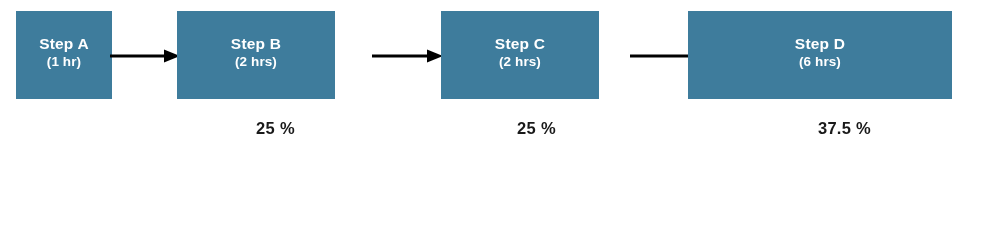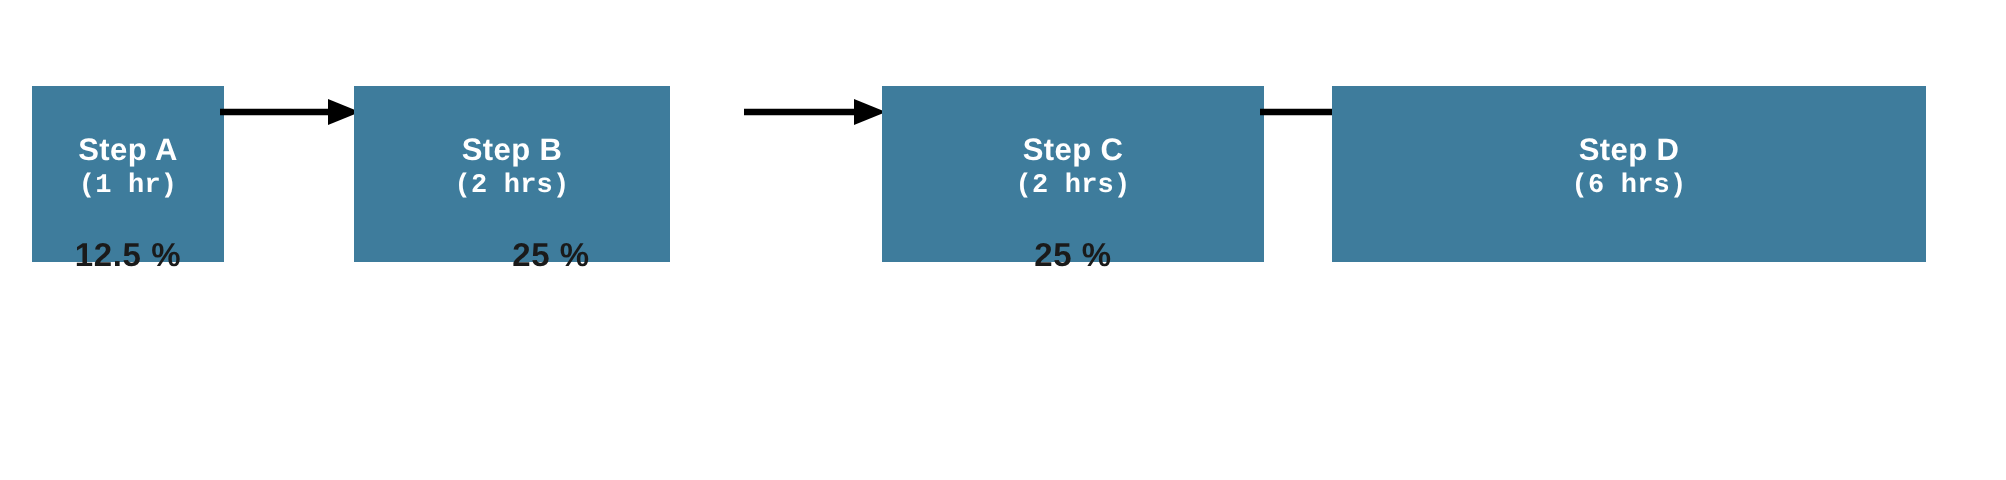--- a/index.html
+++ b/index.html
@@ -24,42 +24,40 @@
     top: 11px;
     height: 88px;
     background: #3e7c9c;
     display: flex;
     flex-direction: column;
     align-items: center;
     justify-content: center;
     box-sizing: border-box;
     color: #ffffff;
     user-select: none;
-    margin-top: 32px;
   }
   .step-inner {
     text-align: center;
     line-height: 1.12;
     transform: translateY(-3px);
   }
   .step-title {
     display: block;
     font-size: 15.5px;
     font-weight: 700;
     letter-spacing: 0.2px;
     color: #ffffff;
   }
   .step-duration {
     display: block;
     font-size: 13.5px;
     font-weight: 700;
     letter-spacing: 0.1px;
     color: #ffffff;
     margin-top: 1px;
-    font-family: Liberation Mono, monospace;
   }
   .arrow {
     position: absolute;
     top: 48px;
     height: 16px;
   }
   .arrow svg {
     display: block;
     overflow: visible;
   }
@@ -104,41 +102,41 @@
     </div>
   </div>
 
   <div class="arrow" style="left:372px; width:71px;">
     <svg width="71" height="16" viewBox="0 0 71 16" aria-hidden="true">
       <line x1="0" y1="8" x2="57" y2="8" stroke="#000000" stroke-width="3.2"></line>
       <polygon points="55,1.5 71,8 55,14.5" fill="#000000"></polygon>
     </svg>
   </div>
 
-  <div class="step-box" style="left:441px; width:191px;">
+  <div class="step-box" style="left:441px; width:158px;">
     <div class="step-inner">
       <span class="step-title">Step C</span>
       <span class="step-duration">(2 hrs)</span>
     </div>
   </div>
 
   <div class="arrow" style="left:630px; width:74px;">
     <svg width="74" height="16" viewBox="0 0 74 16" aria-hidden="true">
       <line x1="0" y1="8" x2="60" y2="8" stroke="#000000" stroke-width="3.2"></line>
       <polygon points="58,1.5 74,8 58,14.5" fill="#000000"></polygon>
     </svg>
   </div>
 
-  <div class="step-box" style="left:666px; width:297px;">
+  <div class="step-box" style="left:688px; width:264px;">
     <div class="step-inner">
       <span class="step-title">Step D</span>
       <span class="step-duration">(6 hrs)</span>
     </div>
   </div>
 
-  <div class="pct-label" style="left:16px; width:96px;">12.5 %</div>
 
   <div class="pct-label" style="left:177px; width:197px;">25 %</div>
 
   <div class="pct-label" style="left:441px; width:191px;">25 %</div>
 
+  <div class="pct-label" style="left:702px; width:285px;">37.5 %</div>
 
 </div>
 
 </body></html>

